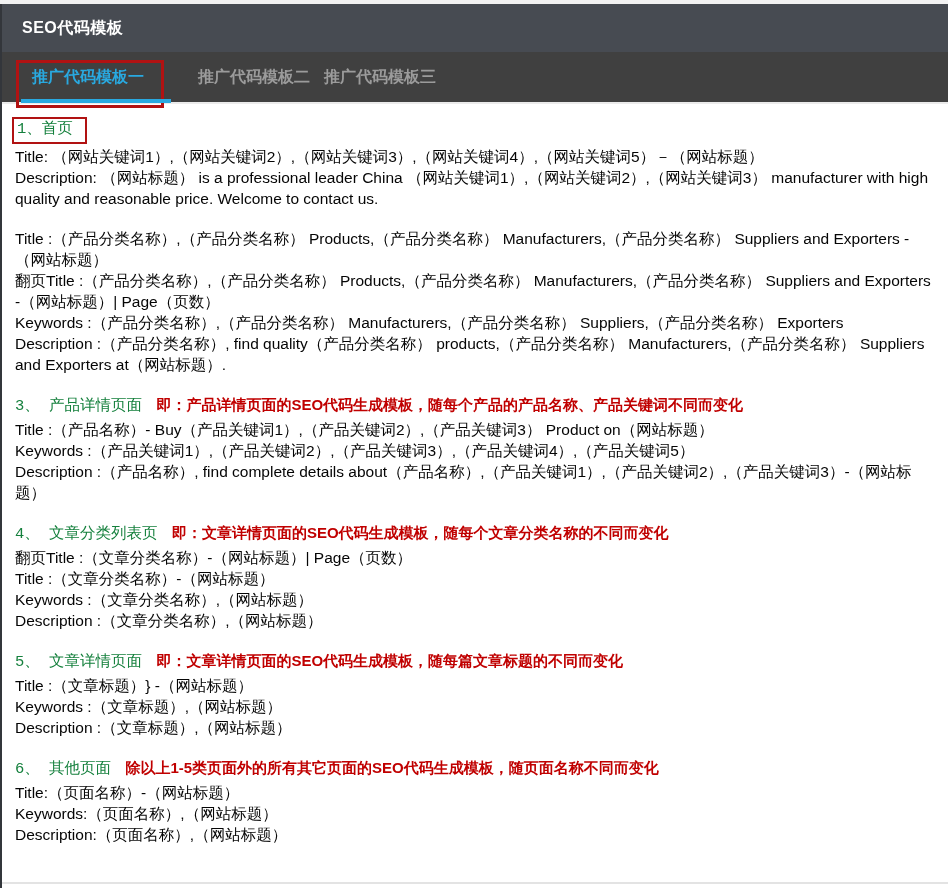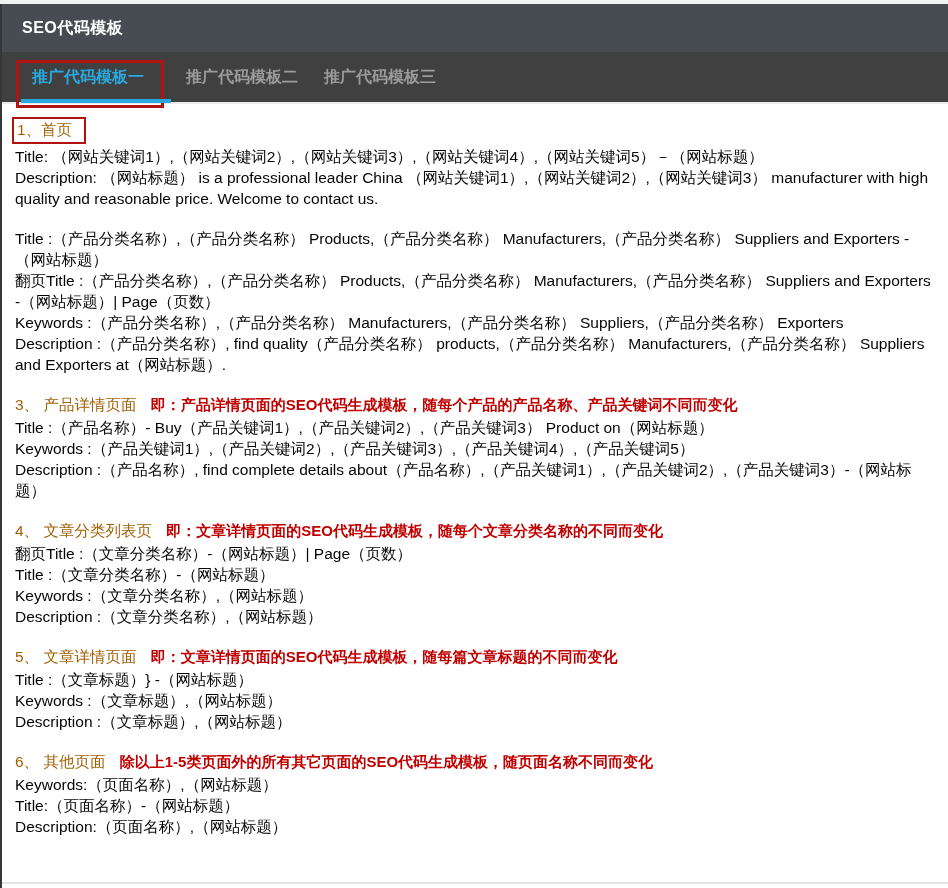--- a/index.html
+++ b/index.html
@@ -15,37 +15,37 @@
     display:flex; align-items:center; padding-left:20px;
     font-size:16px; font-weight:bold; letter-spacing:0.5px;
   }
   
   .tabbar {
     position:relative; height:50px; background:#404040;
     border-bottom:2px solid #ebebeb;
   }
   .tab { position:absolute; top:15px; font-size:16px; font-weight:bold; cursor:pointer; }
   .tab-1 { left:30px;  color:#29a9e0; }
-  .tab-2 { left:184px; color:#9b9b9b; }
+  .tab-2 { left:196px; color:#9b9b9b; }
   .tab-3 { left:322px; color:#9b9b9b; }
   .tab-redbox {
     position:absolute; left:14px; top:8px; width:142px; height:42px;
     border:3px solid #b11212; pointer-events:none;
   }
   .tab-underline {
     position:absolute; left:19px; top:47px; width:150px; height:4px;
     background:#29a9e0;
   }
   
   .content {
     padding:13px 8px 0 13px; font-size:15.5px; line-height:21px; color:#050505;
   }
   .section { margin-bottom:19px; }
   .section-head { margin-bottom:2px; }
-  .sec-heading { color:#a16207; }
+  .sec-heading { color:#15803d;font-family:Liberation Mono, monospace; }
   .boxed {
     display:inline-block; border:2px solid #b11212;
     padding:0 12px 2px 3px; margin-left:-3px;
   }
   .note { color:#c00000; font-weight:bold; margin-left:10px; font-size:15px; }
   .line { margin:0; }
   .bottom-line {
     position:absolute; left:0; right:0; bottom:8px; height:2px; background:#e3e3e3;
   }
 </style>
@@ -112,21 +112,21 @@
       <div class="line">Title :（文章标题）} -（网站标题）</div>
       <div class="line">Keywords :（文章标题）,（网站标题）</div>
       <div class="line">Description :（文章标题）,（网站标题）</div>
     </div>
 
     <div class="section">
       <div class="section-head">
         <span class="sec-heading">6、 其他页面</span>
         <span class="note">除以上1-5类页面外的所有其它页面的SEO代码生成模板，随页面名称不同而变化</span>
       </div>
+      <div class="line">Title:（页面名称）-（网站标题）</div>
       <div class="line">Keywords:（页面名称）,（网站标题）</div>
-      <div class="line">Title:（页面名称）-（网站标题）</div>
       <div class="line">Description:（页面名称）,（网站标题）</div>
     </div>
 
   </div>
 
   <div class="bottom-line"></div>
 </div>
 
 </body></html>

